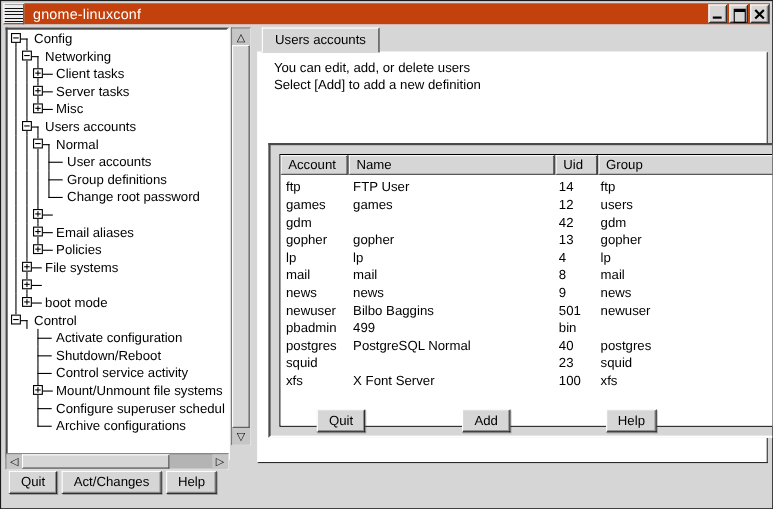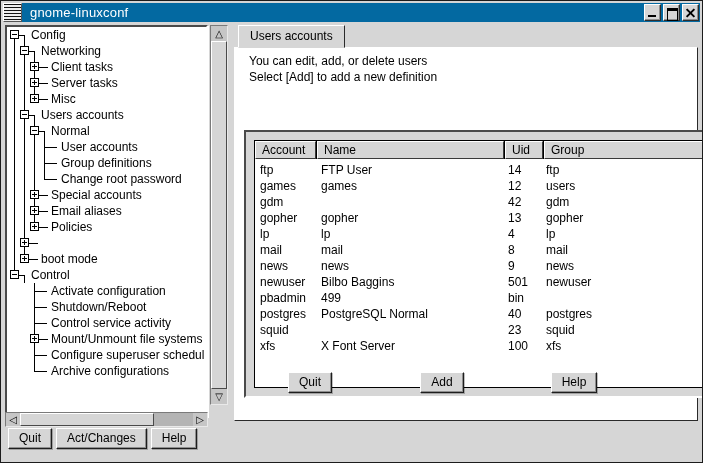--- a/index.html
+++ b/index.html
@@ -5,21 +5,21 @@
   html,body{margin:0;padding:0;background:#fff;}
   *{box-sizing:border-box;}
   .window{
     position:relative;width:703px;height:463px;
     background:#d6d6d6;border:1px solid #1c1c1c;
     font-family:"Liberation Sans",sans-serif;font-size:12px;color:#000;
     overflow:hidden;
   }
   
   .titlebar{position:absolute;left:2px;top:2px;right:2px;height:19px;
-    background:#0369a1;display:flex;align-items:center;}
+    background:#c2410c;display:flex;align-items:center;}
   .menu-btn{width:19px;height:19px;flex:0 0 auto;background:#e8e8e8;
     border:1px solid;border-color:#fff #555 #555 #fff;
     background-image:repeating-linear-gradient(to bottom,#111 0 1px,#ececec 1px 3px);}
   .title-text{color:#fff;font-size:13px;padding-left:8px;white-space:nowrap;
     flex:1 1 auto;letter-spacing:.2px;}
   .win-btns{display:flex;gap:2px;padding-right:1px;}
   .wc{width:17px;height:17px;background:#d6d6d6;position:relative;
     border:1px solid;border-color:#fff #2e2e2e #2e2e2e #fff;
     box-shadow:inset -1px -1px 0 #8f8f8f;}
   .wc-min::after{content:'';position:absolute;left:3px;bottom:3px;width:8px;height:2px;background:#000;}
@@ -188,38 +188,45 @@
         <div class="tline" style="left: 37px; top: 8px; width: 13px; height: 1px;"></div>
         <span class="tlabel" style="left: 54px;">Change root password</span>
       </div>
       <div class="tree-row">
         <div class="tline" style="left: 7px; top: 0px; width: 1px; height: 16px;"></div>
         <div class="tline" style="left: 17px; top: 0px; width: 1px; height: 16px;"></div>
         <div class="tline" style="left: 27px; top: 0px; width: 1px; height: 3px;"></div>
         <div class="tline" style="left: 27px; top: 12px; width: 1px; height: 4px;"></div>
         <div class="texp texp-plus" style="left: 23px;"></div>
         <div class="tline" style="left: 32px; top: 8px; width: 9px; height: 1px;"></div>
-        <span class="tlabel" style="left: 44px;">Special accounts</span>
       </div>
       <div class="tree-row">
         <div class="tline" style="left: 7px; top: 0px; width: 1px; height: 16px;"></div>
         <div class="tline" style="left: 17px; top: 0px; width: 1px; height: 16px;"></div>
         <div class="tline" style="left: 27px; top: 0px; width: 1px; height: 3px;"></div>
         <div class="tline" style="left: 27px; top: 12px; width: 1px; height: 4px;"></div>
         <div class="texp texp-plus" style="left: 23px;"></div>
         <div class="tline" style="left: 32px; top: 8px; width: 9px; height: 1px;"></div>
         <span class="tlabel" style="left: 44px;">Email aliases</span>
       </div>
       <div class="tree-row">
         <div class="tline" style="left: 7px; top: 0px; width: 1px; height: 16px;"></div>
         <div class="tline" style="left: 17px; top: 0px; width: 1px; height: 16px;"></div>
         <div class="tline" style="left: 27px; top: 0px; width: 1px; height: 3px;"></div>
         <div class="texp texp-plus" style="left: 23px;"></div>
         <div class="tline" style="left: 32px; top: 8px; width: 9px; height: 1px;"></div>
         <span class="tlabel" style="left: 44px;">Policies</span>
+      </div>
+      <div class="tree-row">
+        <div class="tline" style="left: 7px; top: 0px; width: 1px; height: 16px;"></div>
+        <div class="tline" style="left: 17px; top: 0px; width: 1px; height: 3px;"></div>
+        <div class="tline" style="left: 17px; top: 12px; width: 1px; height: 4px;"></div>
+        <div class="texp texp-plus" style="left: 13px;"></div>
+        <div class="tline" style="left: 22px; top: 8px; width: 9px; height: 1px;"></div>
+        <span class="tlabel" style="left: 34px;">File systems</span>
       </div>
       <div class="tree-row">
         <div class="tline" style="left: 7px; top: 0px; width: 1px; height: 16px;"></div>
         <div class="tline" style="left: 17px; top: 0px; width: 1px; height: 3px;"></div>
         <div class="tline" style="left: 17px; top: 12px; width: 1px; height: 4px;"></div>
         <div class="texp texp-plus" style="left: 13px;"></div>
         <div class="tline" style="left: 22px; top: 8px; width: 9px; height: 1px;"></div>
       </div>
       <div class="tree-row">
         <div class="tline" style="left: 7px; top: 0px; width: 1px; height: 16px;"></div>

